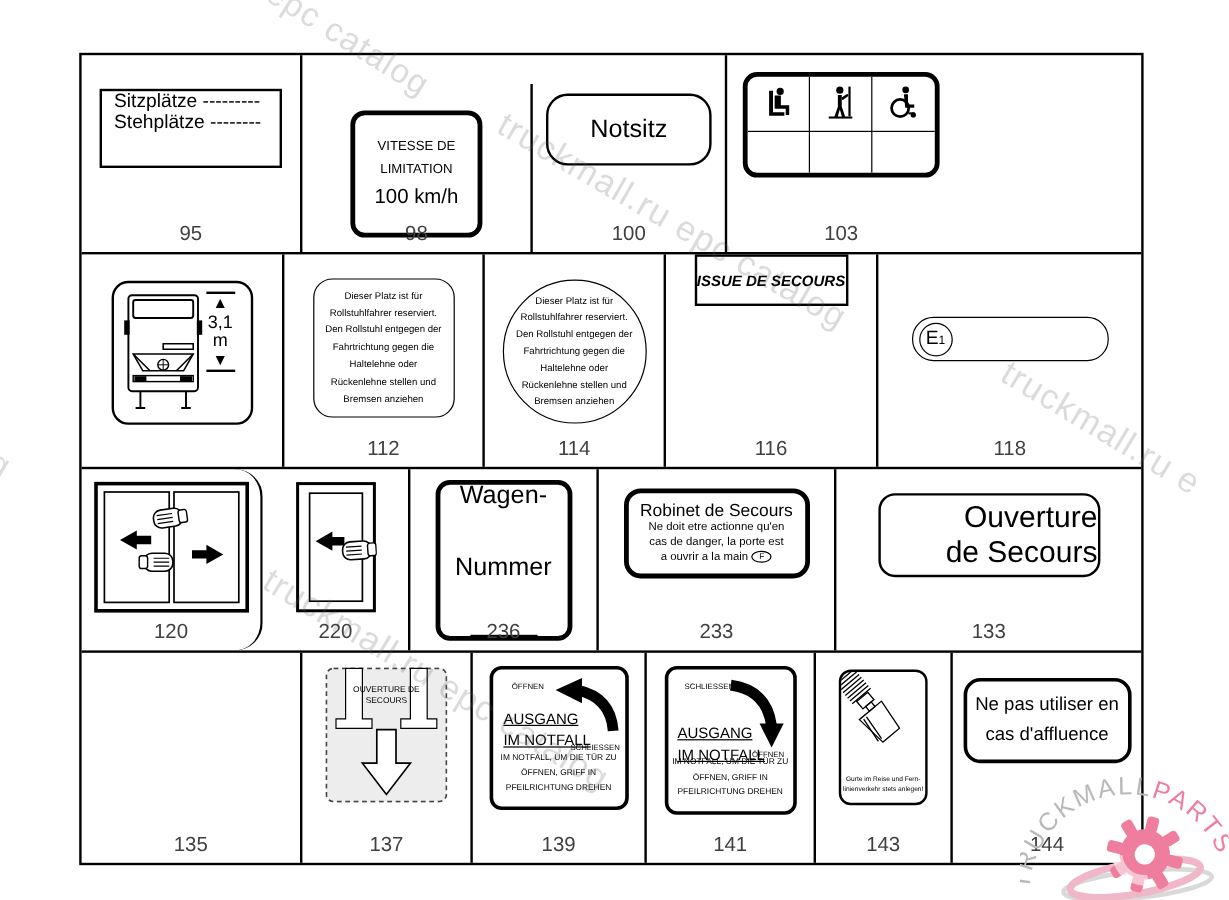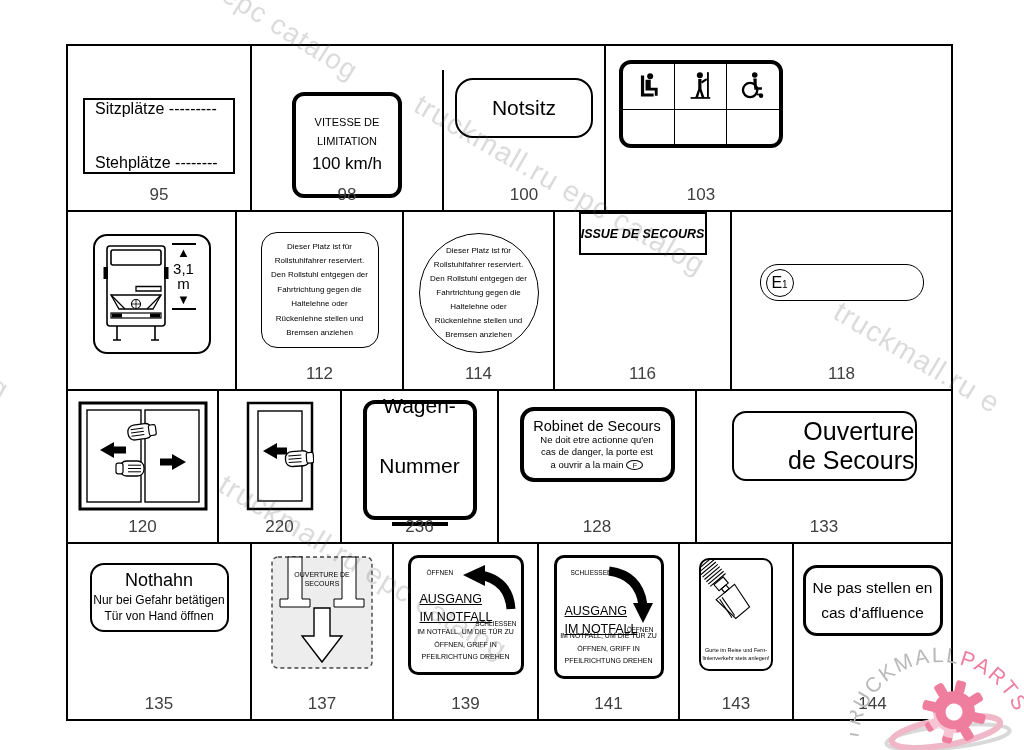--- a/index.html
+++ b/index.html
@@ -20,26 +20,26 @@
   .tbl{position:absolute;left:66px;top:44px;width:887px;height:677px;border:2px solid #000;background:transparent;z-index:2;}
   .row{display:flex;border-bottom:2px solid #000;}
   .row:last-child{border-bottom:none;}
   .row1{height:166px;}.row2{height:179px;}.row3{height:153px;}.row4{height:175px;}
   .cell{position:relative;display:flex;justify-content:center;border-right:2px solid #000;}
   .cell:last-child{border-right:none;}
   .num{position:absolute;bottom:5px;left:0;right:0;text-align:center;font-size:17px;color:#404040;}
   
   .c95{width:184px;}.c98{width:192px;margin-top:24px;}.c100{width:162px;}.c103{width:190px;}.c106{width:187px;}
   .c110{width:169px;}.c112{width:167px;}.c114{width:151px;}.c116{width:177px;}.c118{width:219px;}
-  .c120{width:151px;}.c122{width:123px;}.c125{width:157px;}.c128{width:198px;}.c133{width:254px;}
+  .c120{width:151px;border-radius:23px;}.c122{width:123px;}.c125{width:157px;}.c128{width:198px;}.c133{width:254px;}
   .c135{width:184px;}.c137{width:142px;}.c139{width:145px;}.c141{width:141px;}.c143{width:114px;}.c144{width:157px;}
 
   
-  .s95{margin-top:52px;width:152px;height:76px;border:2px solid #000;display:flex;flex-direction:column;
-       justify-content:space-between;padding-left:10px;font-size:16px;}
+  .s95{margin-top:28px;width:152px;height:66px;border:2px solid #000;display:flex;flex-direction:column;
+       justify-content:flex-start;padding-left:10px;font-size:16px;}
   .s98{margin-top:22px;width:110px;height:106px;border:4px solid #000;border-radius:12px;display:flex;
        flex-direction:column;align-items:center;justify-content:center;gap:7px;}
   .s98 .sm{font-size:11px;} .s98 .bg{font-size:17px;}
   .s100{margin-top:32px;width:138px;height:60px;border:2px solid #000;border-radius:18px;display:flex;
         align-items:center;justify-content:center;font-size:21px;}
   .s103{margin-top:14px;width:164px;height:88px;border:4px solid #000;border-radius:12px;display:grid;
         grid-template-columns:1fr 1fr 1fr;grid-template-rows:57% 43%;overflow:hidden;}
   .s103 .gcell{border-right:1.5px solid #000;border-bottom:1.5px solid #000;display:flex;align-items:center;justify-content:center;}
   .s103 .gcell:nth-child(3n){border-right:none;}
   .s103 .gcell:nth-child(n+4){border-bottom:none;}
@@ -54,21 +54,21 @@
         flex-direction:column;align-items:center;justify-content:center;font-size:8px;line-height:1.8;text-align:center;}
   .s114{margin-top:21px;width:120px;height:120px;border:1.5px solid #000;border-radius:50%;display:flex;
         flex-direction:column;align-items:center;justify-content:center;font-size:8px;line-height:1.75;text-align:center;}
   .s116{width:128px;height:43px;border:2px solid #000;display:flex;align-items:center;
         justify-content:center;font-size:12.5px;font-weight:bold;font-style:italic;}
   .s118{margin-top:52px;width:164px;height:37px;border:1.5px solid #000;border-radius:18px;display:flex;
         align-items:center;padding-left:5px;}
   .e1c{width:28px;height:28px;border:1.5px solid #000;border-radius:50%;display:flex;align-items:center;justify-content:center;}
   .e1c .E{font-size:16px;} .e1c .one{font-size:10px;margin-top:4px;}
   .s120{margin-top:10px;} .s122{margin-top:10px;}
-  .s125{margin-top:9px;width:114px;height:120px;border:4px solid #000;border-radius:12px;display:flex;
+  .s125{margin-top:9px;width:114px;height:134px;border:4px solid #000;border-radius:12px;display:flex;
         flex-direction:column;align-items:center;justify-content:center;font-size:21px;line-height:1.1;gap:36px;}
   .s125-box{width:56px;height:34px;border:2px solid #000;margin-top:9px;}
   .s128{margin-top:16px;width:155px;height:75px;border:4px solid #000;border-radius:14px;display:flex;
         flex-direction:column;align-items:center;justify-content:center;}
   .s128-title{font-size:14.5px;}
   .s128-line{font-size:9.5px;line-height:1.3;}
   .f-oval{display:inline-flex;align-items:center;justify-content:center;width:17px;height:10px;
           border:1px solid #000;border-radius:50%;font-size:7px;margin-left:3px;vertical-align:middle;}
   .s133{margin-top:20px;width:185px;height:70px;border:2px solid #000;border-radius:14px;display:flex;
         flex-direction:column;align-items:flex-end;justify-content:center;font-size:25px;line-height:1.15;}
@@ -282,38 +282,33 @@
       </div>
       <div class="cell c128">
         <div class="s128">
           <div class="s128-title">Robinet de Secours</div>
           <div class="s128-line">Ne doit etre actionne qu'en</div>
           <div class="s128-line">cas de danger, la porte est</div>
           <div class="s128-line">
             <span>a ouvrir a la main</span><span class="f-oval">F</span>
           </div>
         </div>
-        <div class="num">128</div>
+        <div class="num">233</div>
       </div>
       <div class="cell c133">
         <div class="s133">
           <div>Ouverture</div>
           <div>de Secours</div>
         </div>
         <div class="num">133</div>
       </div>
     </div>
 
     <div class="row row4">
       <div class="cell c135">
-        <div class="s135">
-          <div class="s135-title">Nothahn</div>
-          <div class="s135-line">Nur bei Gefahr betätigen</div>
-          <div class="s135-line">Tür von Hand öffnen</div>
-        </div>
         <div class="num">135</div>
       </div>
       <div class="cell c137">
         <div class="s137">
           <svg width="102" height="113" viewBox="0 0 102 113">
             <rect x="1" y="1" width="100" height="111" rx="6" fill="#ededed" stroke="#444" stroke-width="1.4" stroke-dasharray="4 3"></rect>
             <path d="M17,1 h14 v42 h8 v8 h-30 v-8 h8 Z" fill="#fff" stroke="#000" stroke-width="1"></path>
             <path d="M71,1 h14 v42 h8 v8 h-30 v-8 h8 Z" fill="#fff" stroke="#000" stroke-width="1"></path>
             <text x="51" y="21" class="s137-t" text-anchor="middle" fill="#000">OUVERTURE DE</text>
             <text x="51" y="30" class="s137-t" text-anchor="middle" fill="#000">SECOURS</text>
@@ -375,21 +370,21 @@
           </svg>
           <div class="s143-txt">
             <div>Gurte im Reise und Fern-</div>
             <div>linienverkehr stets anlegen!</div>
           </div>
         </div>
         <div class="num">143</div>
       </div>
       <div class="cell c144">
         <div class="s144">
-          <div>Ne pas stellen en</div>
+          <div>Ne pas utiliser en</div>
           <div>cas d'affluence</div>
         </div>
         <div class="num">144</div>
       </div>
     </div>
   </div>
 
   <svg class="logo" width="178" height="110" viewBox="0 0 178 110">
     <defs>
       <path id="lg-arc" d="M 8,102 A 82,82 0 0 1 172,102" fill="none"></path>

